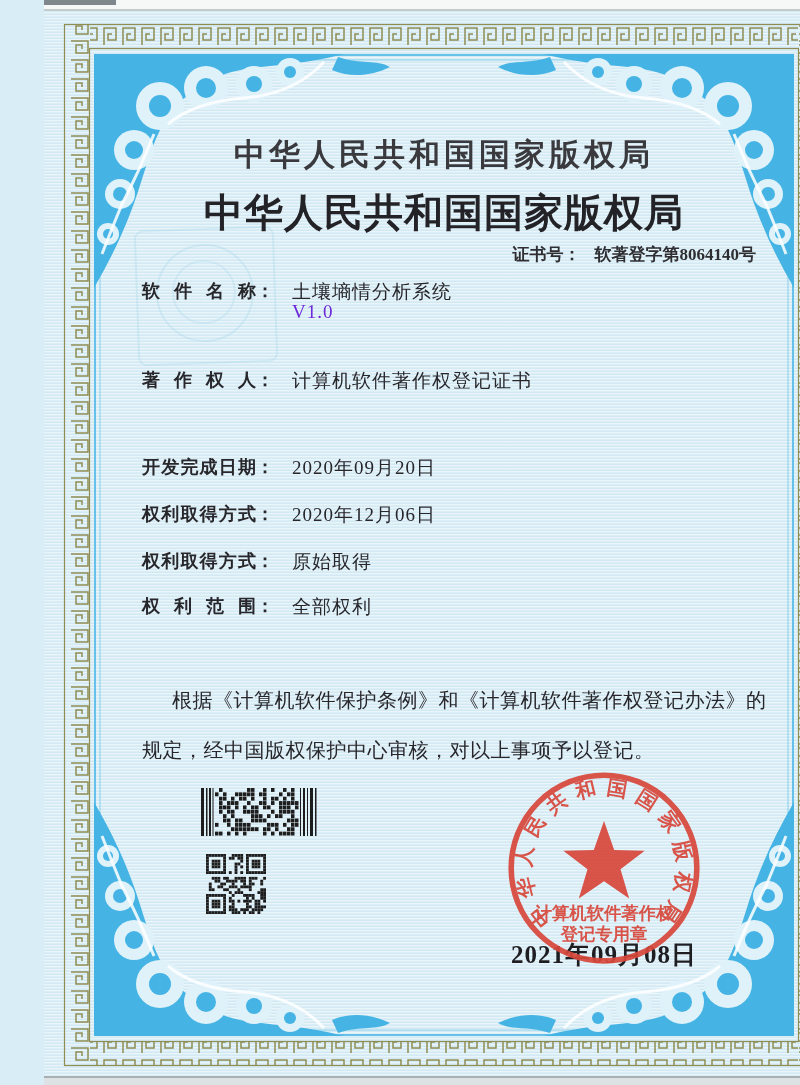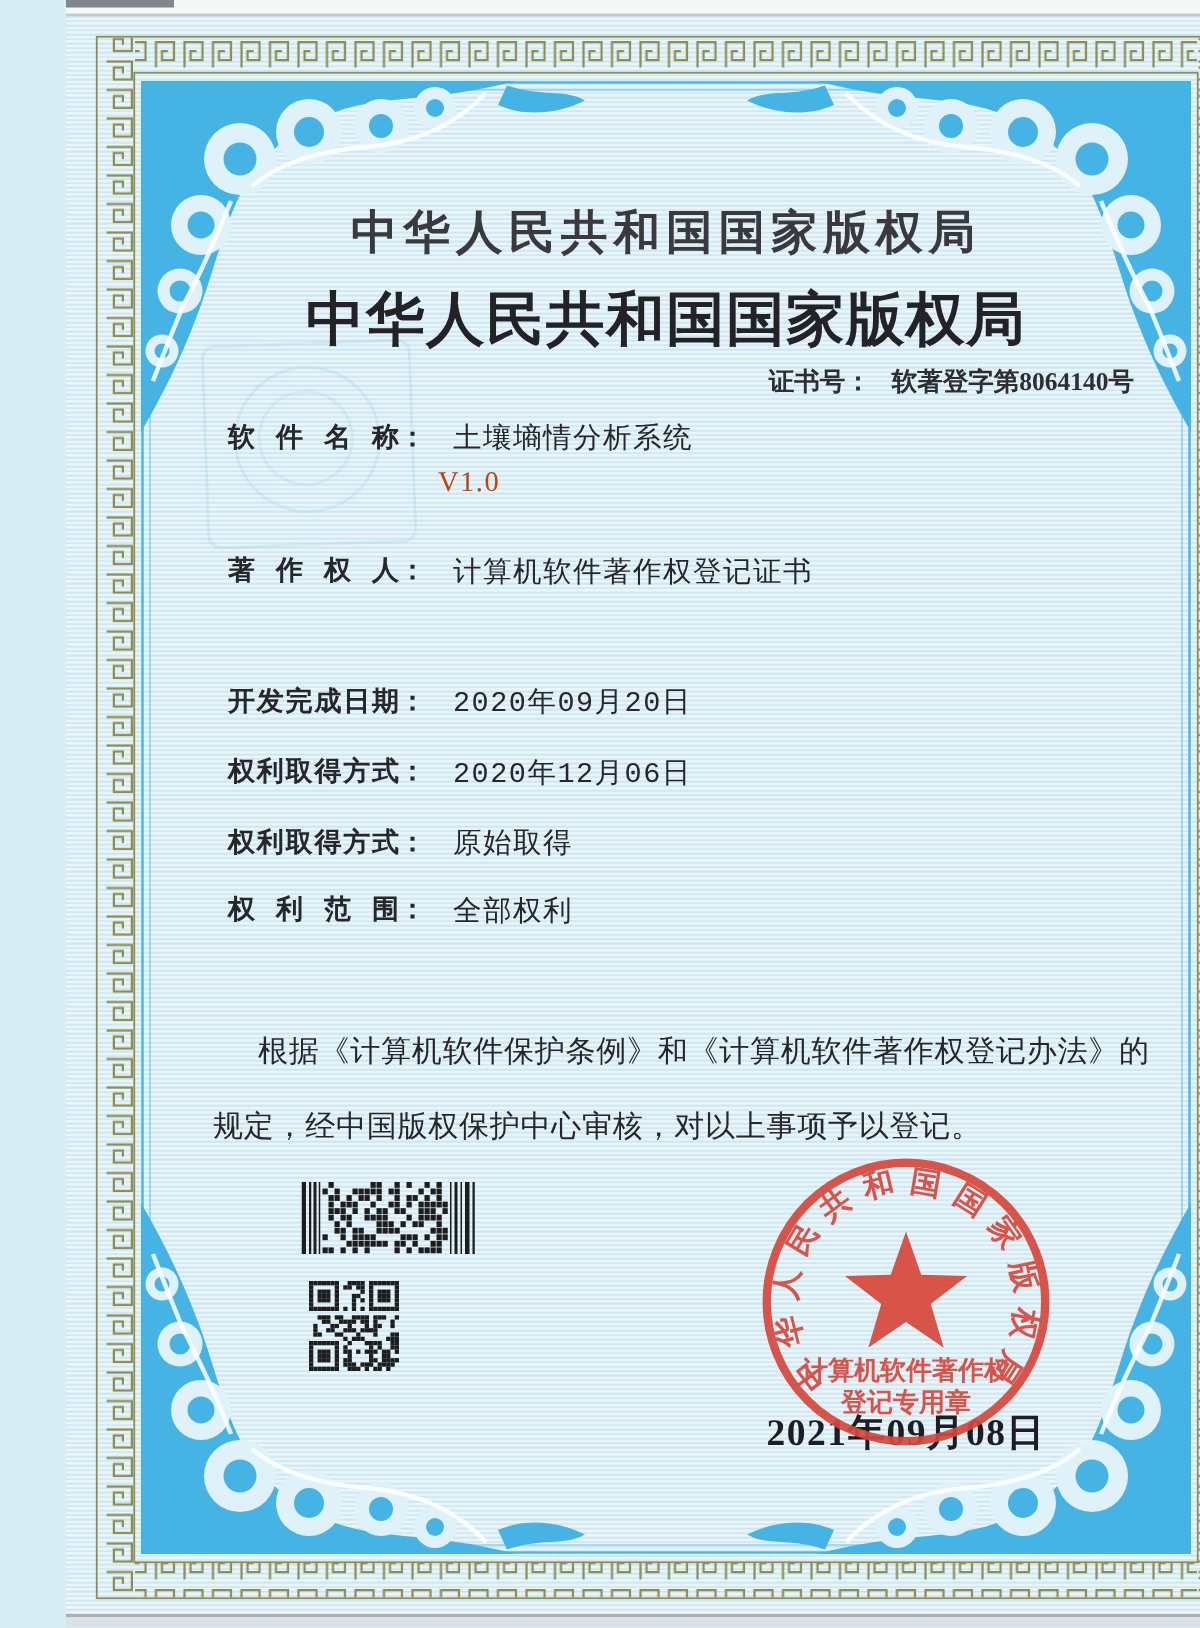--- a/index.html
+++ b/index.html
@@ -43,25 +43,25 @@
   .cert-title{
     position:absolute;top:186px;left:0;right:0;z-index:2;text-align:center;
     font-size:39px;font-weight:700;letter-spacing:1px;color:#232327;white-space:nowrap;
   }
   .certno{
     position:absolute;top:243px;right:88px;z-index:2;
     font-size:17px;font-weight:700;color:#2e2e32;white-space:nowrap;
   }
   .certno .certno-val{margin-left:14px;}
 
-  .row{position:absolute;left:108px;width:620px;z-index:2;color:#26262b;white-space:nowrap;font-family:Liberation Mono, monospace;}
+  .row{position:absolute;left:98px;width:620px;z-index:2;color:#26262b;white-space:nowrap;}
   .lbl{display:inline-block;width:114px;text-align:justify;text-align-last:justify;font-weight:700;font-size:18px;}
   .colon{font-weight:700;font-size:18px;}
   .val{position:absolute;left:150px;top:0;font-size:19px;letter-spacing:1px;text-align:right;}
-  .version-line{position:absolute;left:248px;top:311px;z-index:2;font-size:19px;letter-spacing:1px;color:#c2410c;}
+  .version-line{position:absolute;left:248px;top:301px;z-index:2;font-size:19px;letter-spacing:1px;color:#6d28d9;}
 
   .statement{position:absolute;left:98px;width:614px;z-index:2;font-size:20px;letter-spacing:.5px;color:#26262b;white-space:nowrap;}
   .statement.l1{top:687px;padding-left:30px;}
   .statement.l2{top:737px;}
 
   .barcode{position:absolute;left:157px;top:788px;z-index:2;}
   .qrcode{position:absolute;left:162px;top:854px;z-index:2;}
 
   .serial{position:absolute;left:150px;top:941px;z-index:2;white-space:nowrap;}
   .serial .no{font-size:21px;color:#2b2b30;}

